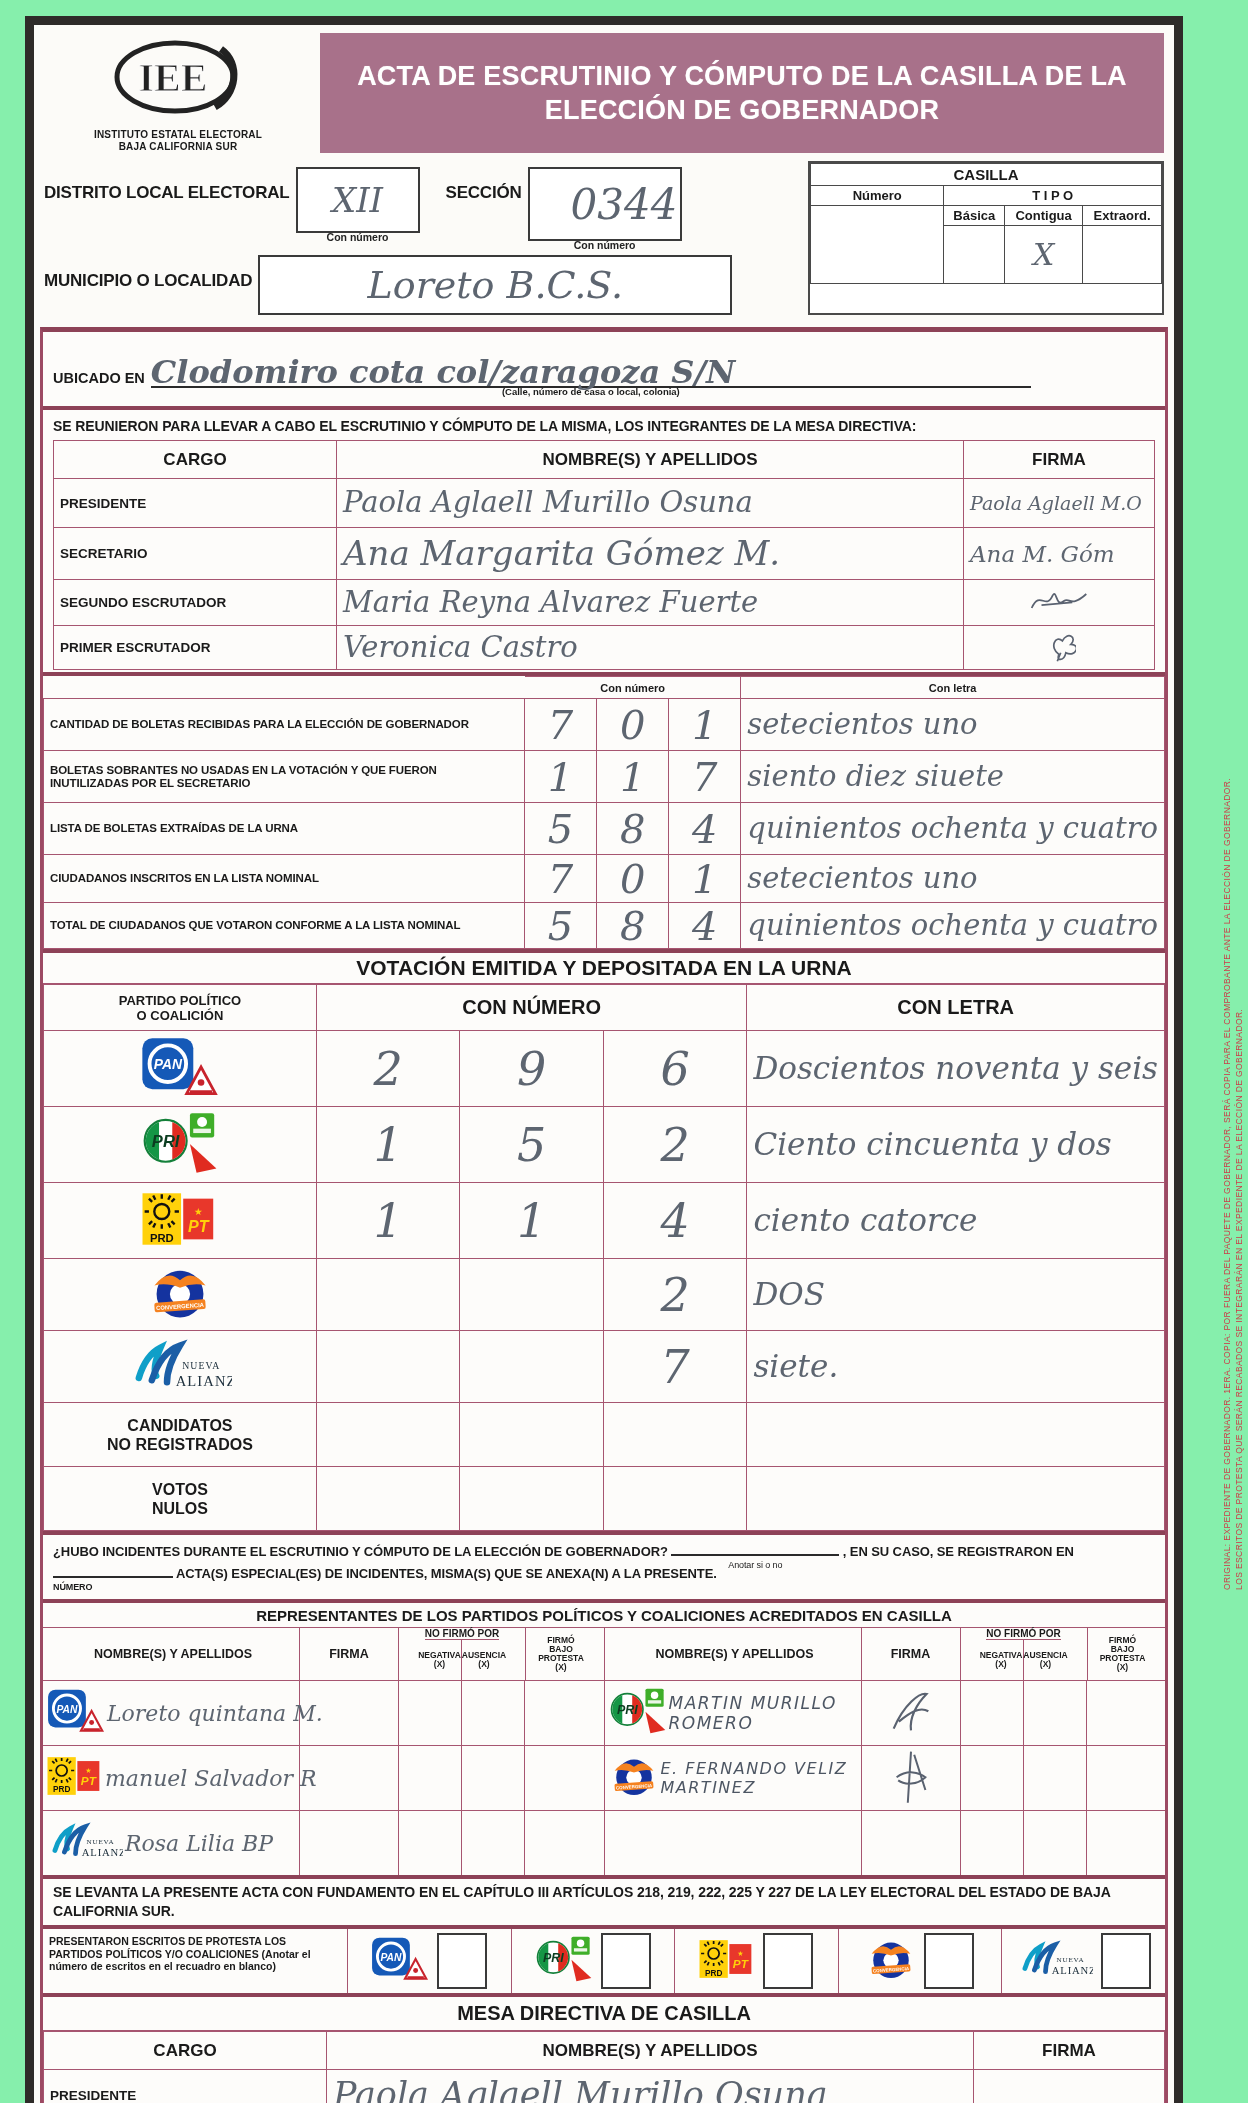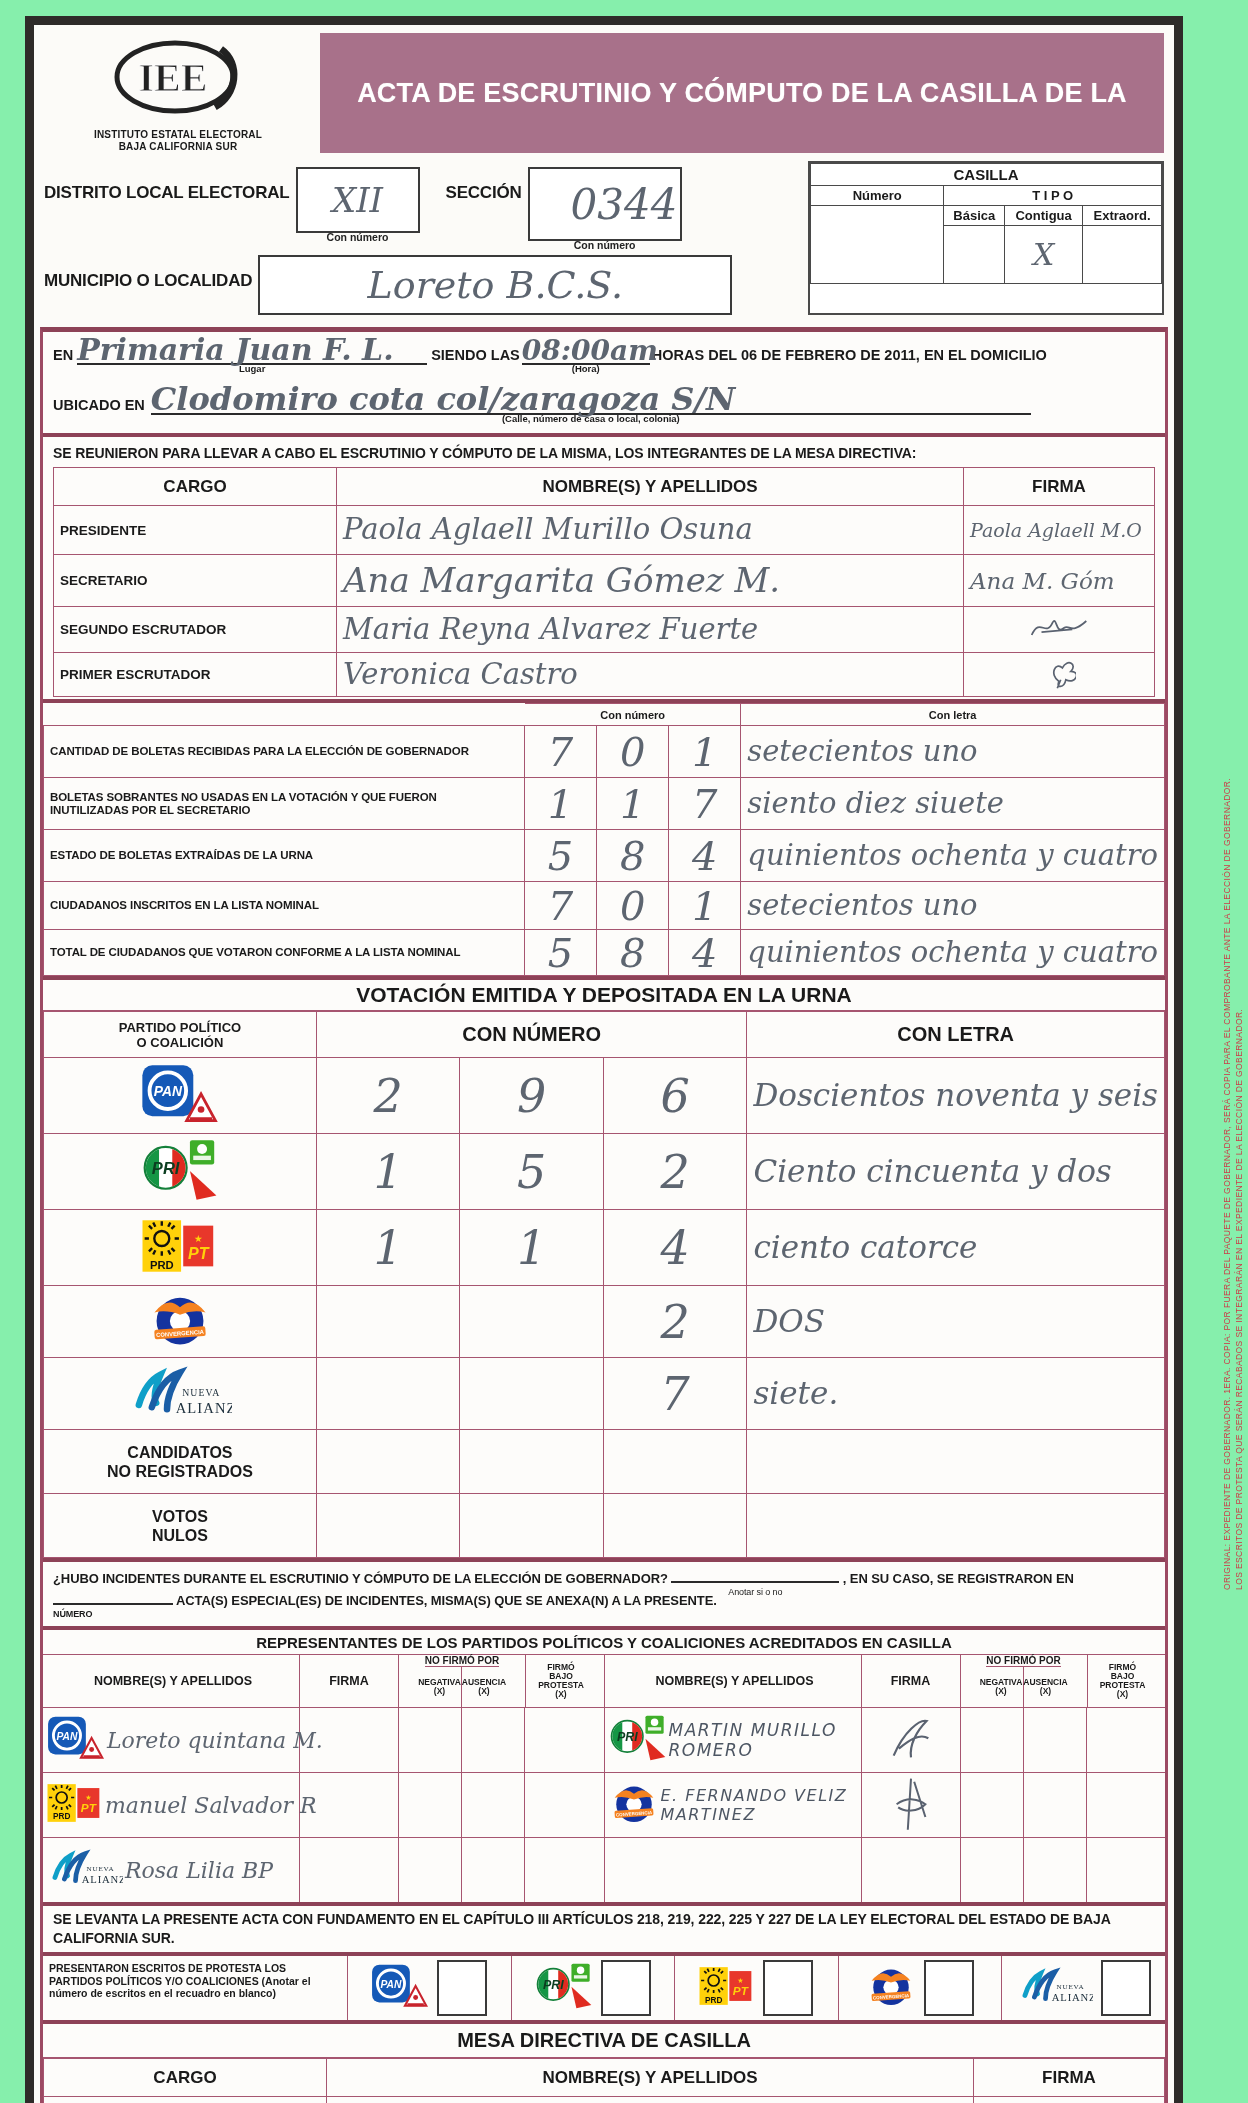--- a/index.html
+++ b/index.html
@@ -88,20 +88,21 @@
           <path d="M118 12 C138 26 134 58 112 70" fill="none" stroke="#222" stroke-width="7"></path>
           <text x="70" y="54" text-anchor="middle" font-family="Liberation Serif,serif" font-size="40" font-weight="bold" fill="#222" stroke="#fff" stroke-width="1">IEE</text>
         </svg>
         <div class="inst">
           <span>INSTITUTO ESTATAL ELECTORAL</span><br>
           <span>BAJA CALIFORNIA SUR</span>
         </div>
       </div>
       <div class="hdr-title">
         <div>ACTA DE ESCRUTINIO Y CÓMPUTO DE LA CASILLA DE LA</div>
+        <div>ELECCIÓN DE GOBERNADOR</div>
       </div>
     </div>
 
     <div class="idrow">
       <div class="idleft">
         <div class="fieldline">
           <span class="flabel">DISTRITO LOCAL ELECTORAL</span>
           <span class="valbox" style="width:120px;height:62px;">
             <span class="hw-box hw" style="font-size:34px;">XII</span>
             <span class="hint">Con número</span>
@@ -141,33 +142,20 @@
             <td class="hw" style="font-size:30px;"></td>
           </tr>
         </tbody>
           </table>
       </div>
     </div>
 
     <div class="framed">
 
       <div class="sect" style="padding-bottom:18px;">
-        <div class="lineflex">
-          <span>EN</span>
-          <span class="blank" style="width:350px;margin:0 4px;">
-            <span class="hw" style="font-size:30px;line-height:.8;">Primaria Juan F. L.</span>
-            <span class="hint">Lugar</span>
-          </span>
-          <span>SIENDO LAS</span>
-          <span class="blank" style="width:128px;margin:0 2px;">
-            <span class="hw" style="font-size:28px;line-height:.8;">08:00am</span>
-            <span class="hint">(Hora)</span>
-          </span>
-          <span>HORAS DEL 06 DE FEBRERO DE 2011, EN EL DOMICILIO</span>
-        </div>
         <div class="lineflex" style="margin-top:22px;">
           <span>UBICADO EN</span>
           <span class="blank" style="width:880px;margin:0 6px;">
             <span class="hw" style="font-size:32px;line-height:.8;">Clodomiro cota col/zaragoza  S/N</span>
             <span class="hint">(Calle, número de casa o local, colonia)</span>
           </span>
         </div>
       </div>
 
       <div class="sep"></div>
@@ -231,21 +219,21 @@
             <td><span class="hw hw-letter">setecientos uno</span></td>
           </tr>
           <tr style="height:52px;">
             <td class="lbl-cell">BOLETAS SOBRANTES NO USADAS EN LA VOTACIÓN  Y QUE FUERON INUTILIZADAS POR EL SECRETARIO</td>
             <td class="hw hw-digit">1</td>
             <td class="hw hw-digit">1</td>
             <td class="hw hw-digit">7</td>
             <td><span class="hw hw-letter">siento diez siuete</span></td>
           </tr>
           <tr style="height:52px;">
-            <td class="lbl-cell">ESTADO DE BOLETAS EXTRAÍDAS DE LA URNA</td>
+            <td class="lbl-cell">LISTA DE BOLETAS EXTRAÍDAS DE LA URNA</td>
             <td class="hw hw-digit">5</td>
             <td class="hw hw-digit">8</td>
             <td class="hw hw-digit">4</td>
             <td><span class="hw hw-letter">quinientos ochenta y cuatro</span></td>
           </tr>
           <tr style="height:48px;">
             <td class="lbl-cell">CIUDADANOS INSCRITOS EN LA LISTA NOMINAL</td>
             <td class="hw hw-digit">7</td>
             <td class="hw hw-digit">0</td>
             <td class="hw hw-digit">1</td>

